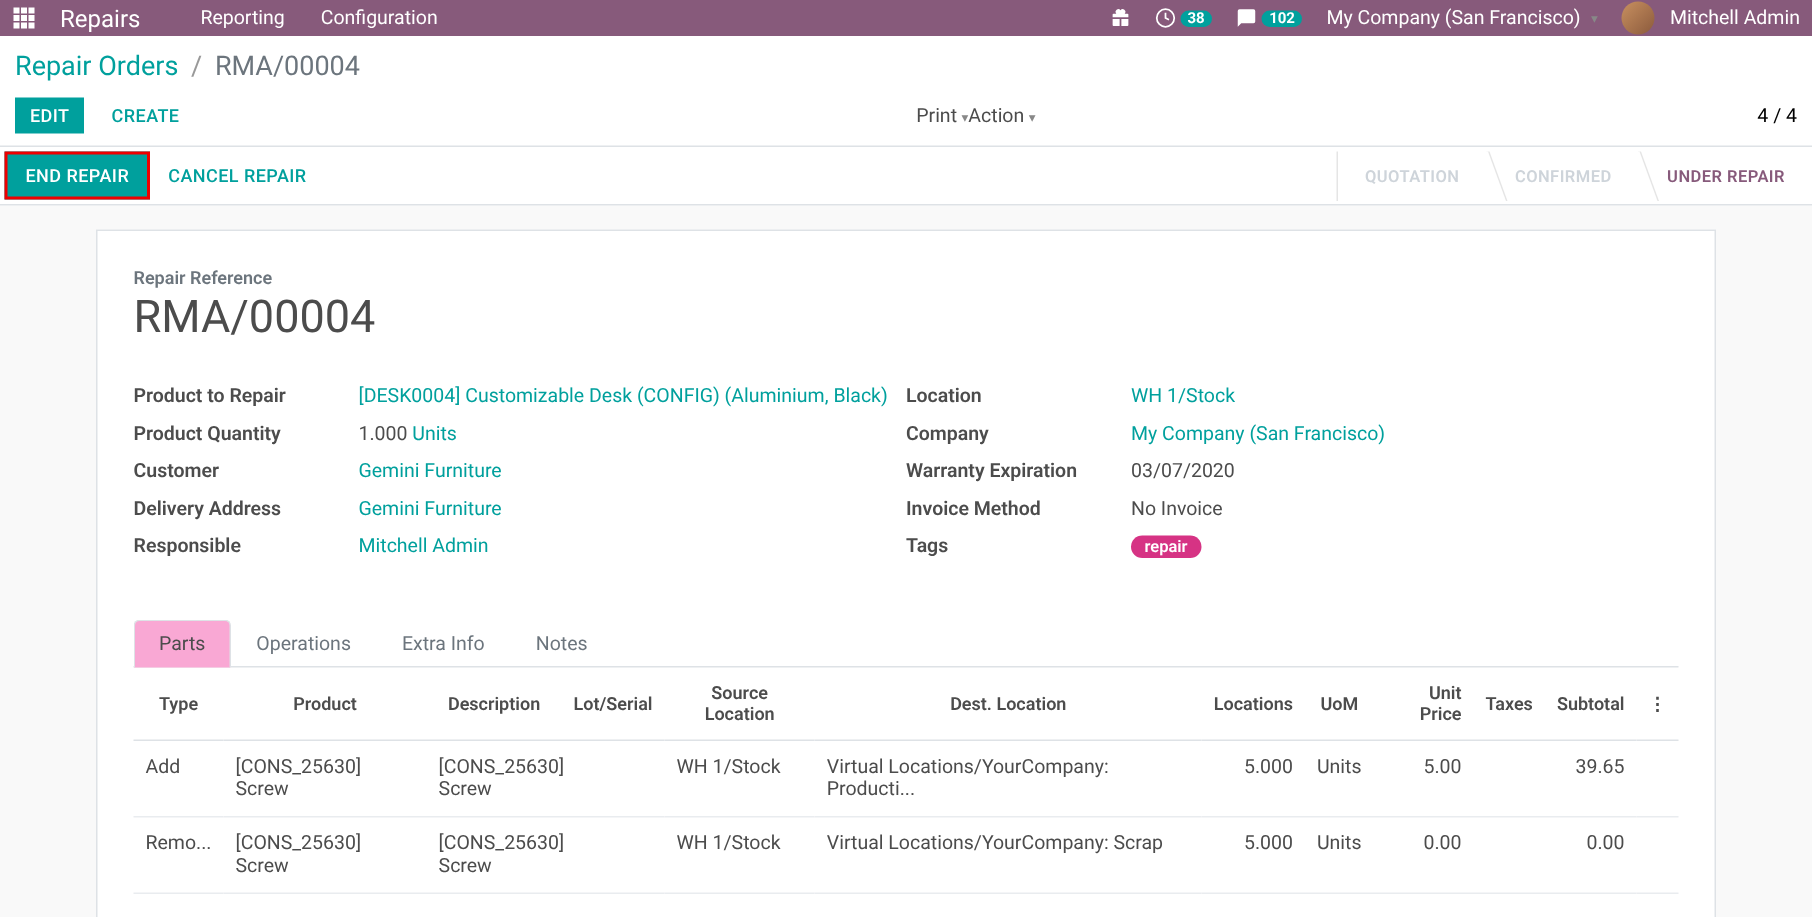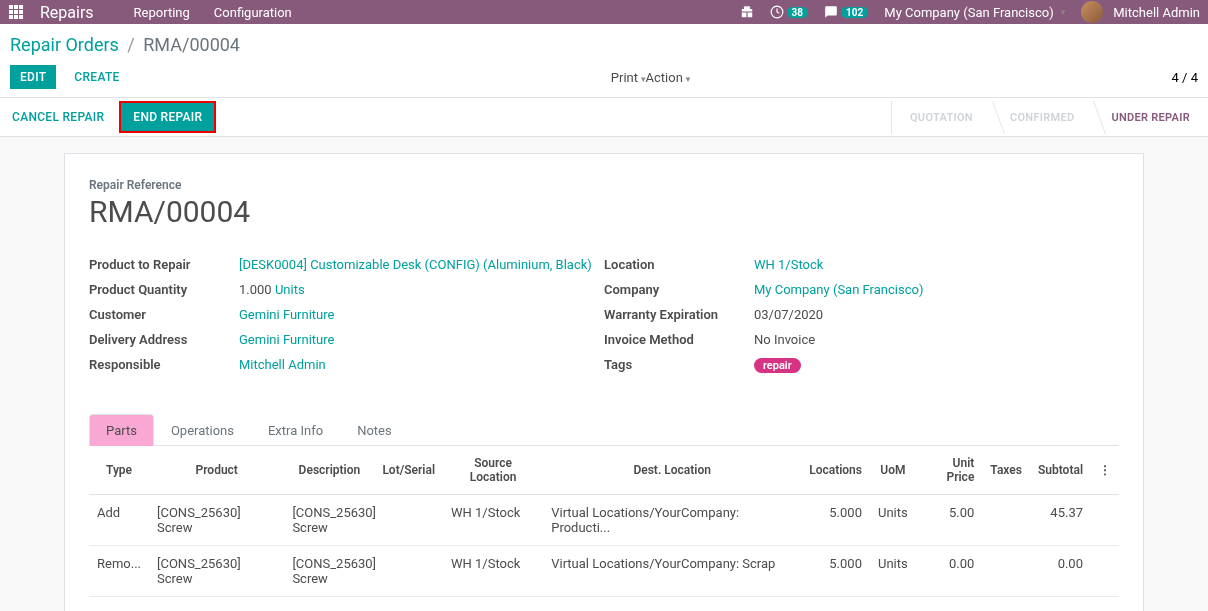--- a/index.html
+++ b/index.html
@@ -120,22 +120,22 @@
     <div class="toolbar-center">
       <span class="dropdown-toggle"><span>Print</span><span class="caret">▾</span></span>
       <span class="dropdown-toggle"><span>Action</span><span class="caret">▾</span></span>
     </div>
     <div class="toolbar-right">4 / 4</div>
   </div>
 </div>
 
 <div class="status-row">
   <div class="status-actions">
+    <button class="btn btn-end">END REPAIR</button>
     <button class="btn btn-cancel">CANCEL REPAIR</button>
-    <button class="btn btn-end">END REPAIR</button>
   </div>
   <div class="status-stages">
     <div class="stage done">QUOTATION</div>
     <div class="stage done">CONFIRMED</div>
     <div class="stage active">UNDER REPAIR</div>
   </div>
 </div>
 
 <div class="form-sheet">
   <div class="ref-label">Repair Reference</div>
@@ -219,21 +219,21 @@
         <td>Add</td>
         <td>[CONS_25630] Screw</td>
         <td style="max-width:90px">[CONS_25630] Screw</td>
         <td></td>
         <td>WH 1/Stock</td>
         <td>Virtual Locations/YourCompany: Producti...</td>
         <td class="num">5.000</td>
         <td>Units</td>
         <td class="num">5.00</td>
         <td></td>
-        <td class="num">45.37</td>
+        <td class="num">39.65</td>
         <td></td>
       </tr>
       <tr>
         <td>Remo...</td>
         <td>[CONS_25630] Screw</td>
         <td style="max-width:90px">[CONS_25630] Screw</td>
         <td></td>
         <td>WH 1/Stock</td>
         <td>Virtual Locations/YourCompany: Scrap</td>
         <td class="num">5.000</td>

